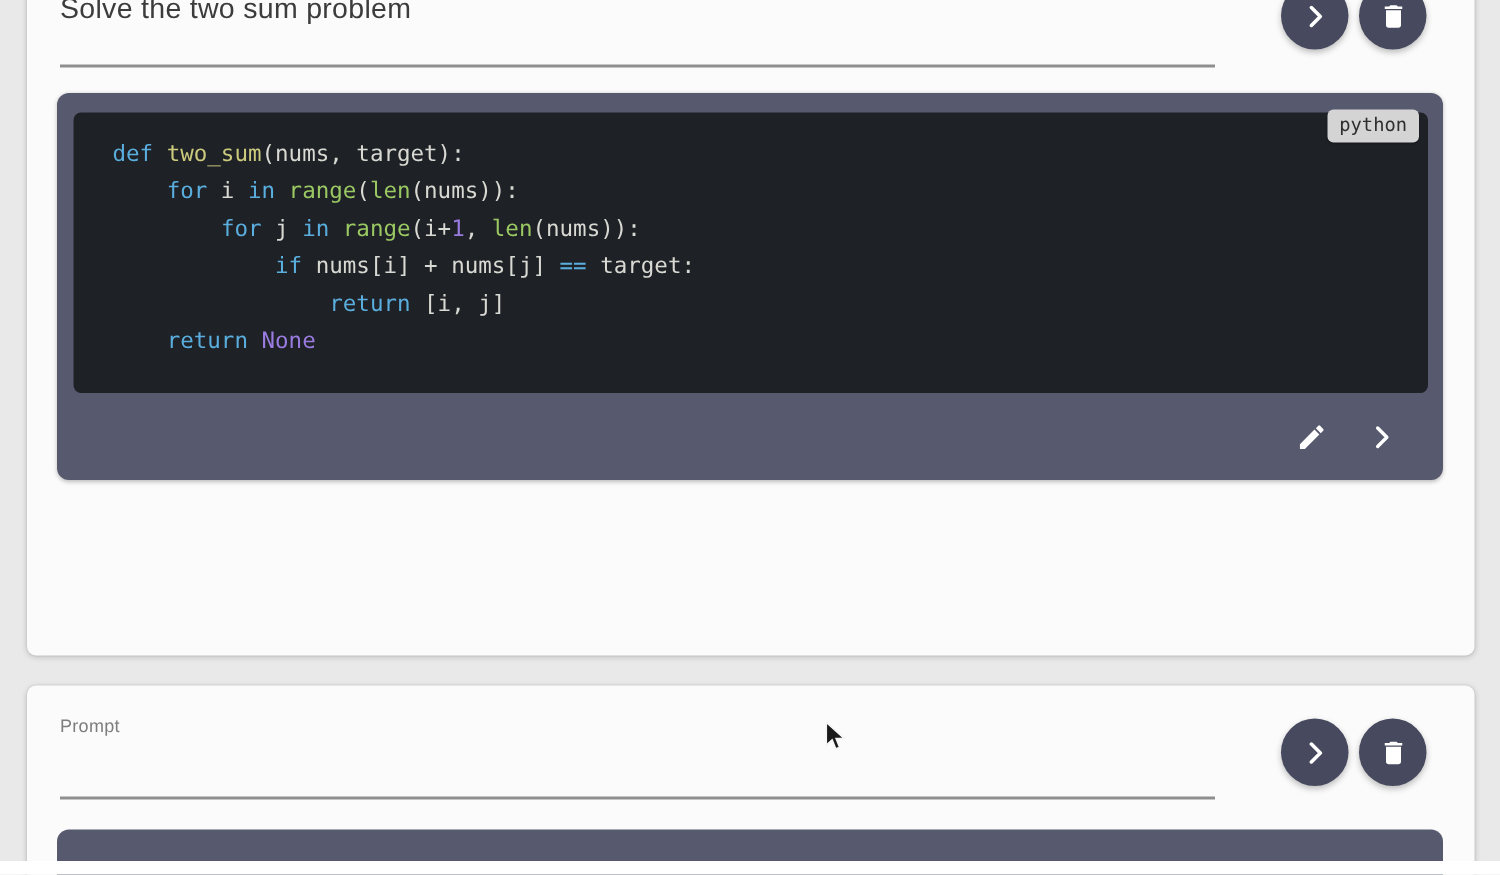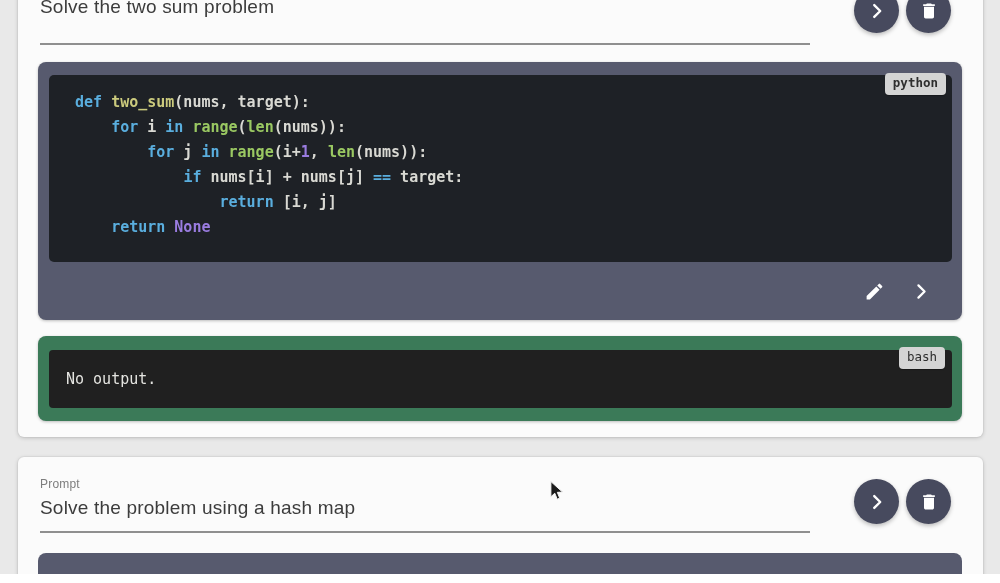--- a/index.html
+++ b/index.html
@@ -64,21 +64,20 @@
     border-radius: 8px;
     box-shadow: 0 1px 3px rgba(0,0,0,.25);
   }
   #code-shell-1 { top: 132px; height: 258px; }
   .code-area {
     position: relative;
     margin: 13px 10px 0 11px;
     height: 187px;
     background: #1e2126;
     border-radius: 5px;
-    font-weight: bold;
   }
   .lang-badge {
     position: absolute;
     top: -2px; right: 6px;
     background: #d4d4d4;
     color: #2e2e2e;
     font-family: "DejaVu Sans Mono", monospace;
     font-size: 12.5px;
     line-height: 1;
     padding: 4px 8px 5px;
@@ -184,32 +183,25 @@
       <button class="icon-btn">
         <span>
           <svg width="21" height="21" viewBox="0 0 24 24">
               <path d="M8.5 5l7 7-7 7" fill="none" stroke="#fff" stroke-width="2.6" stroke-linecap="round" stroke-linejoin="round"></path>
             </svg>
         </span>
       </button>
     </div>
   </div>
 
-  <div class="output-shell">
-    <div class="output-area">
-      <span class="lang-badge" style="top: -3px; right: 7px;">bash</span>
-      <span>No output.</span>
-    </div>
-  </div>
 </div>
 
 <div class="card" id="card-bottom">
 
   <div class="prompt-label" style="top: 20px; text-align: right;">Prompt</div>
-  <div class="prompt-value" style="top: 38px;">Solve the problem using a hash map</div>
   <div class="underline" style="top: 74px;"></div>
 
   <button class="circle-btn" style="left: 836px; top: 22px;">
     <span>
       <svg width="22" height="22" viewBox="0 0 24 24">
           <path d="M9 5.5l6.5 6.5L9 18.5" fill="none" stroke="#fff" stroke-width="2.6" stroke-linecap="round" stroke-linejoin="round"></path>
         </svg>
     </span>
   </button>
   <button class="circle-btn" style="left: 888px; top: 22px;">

